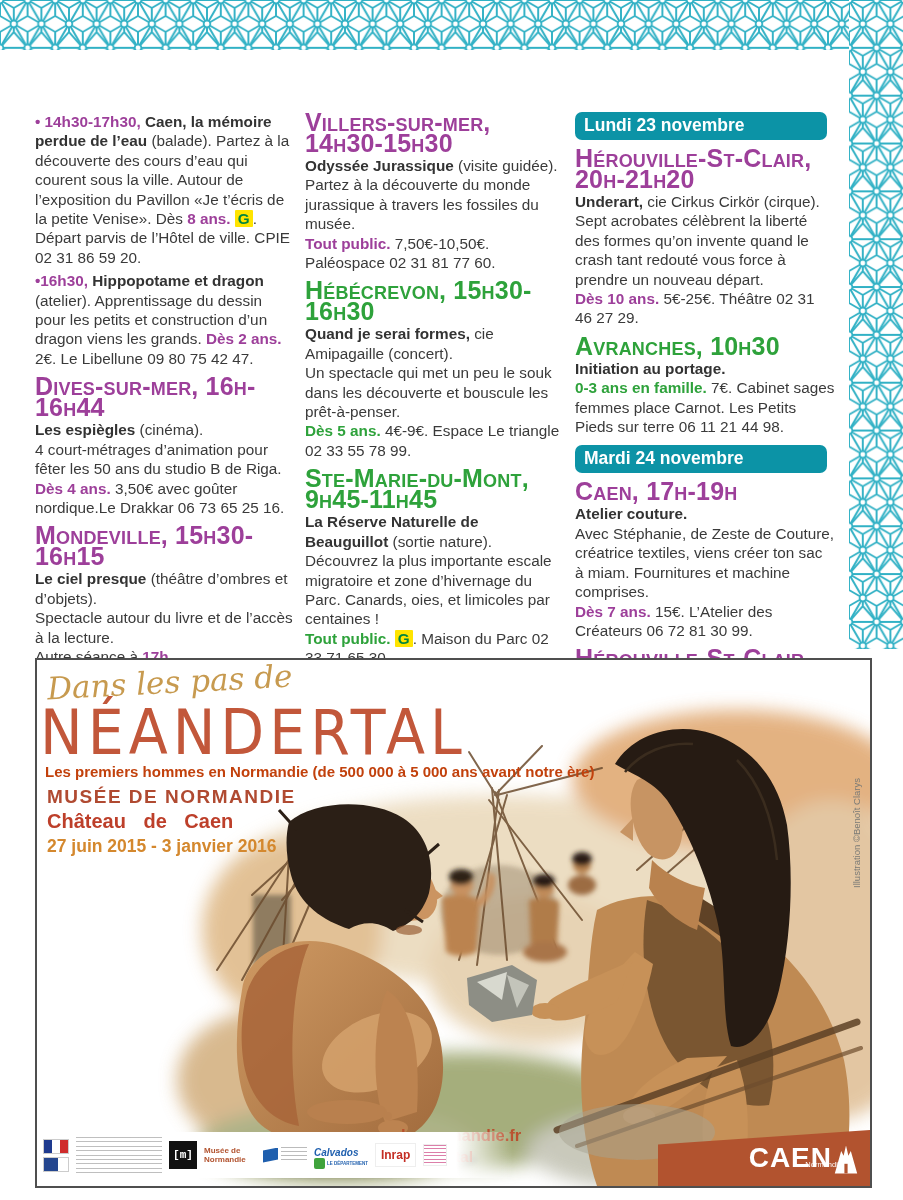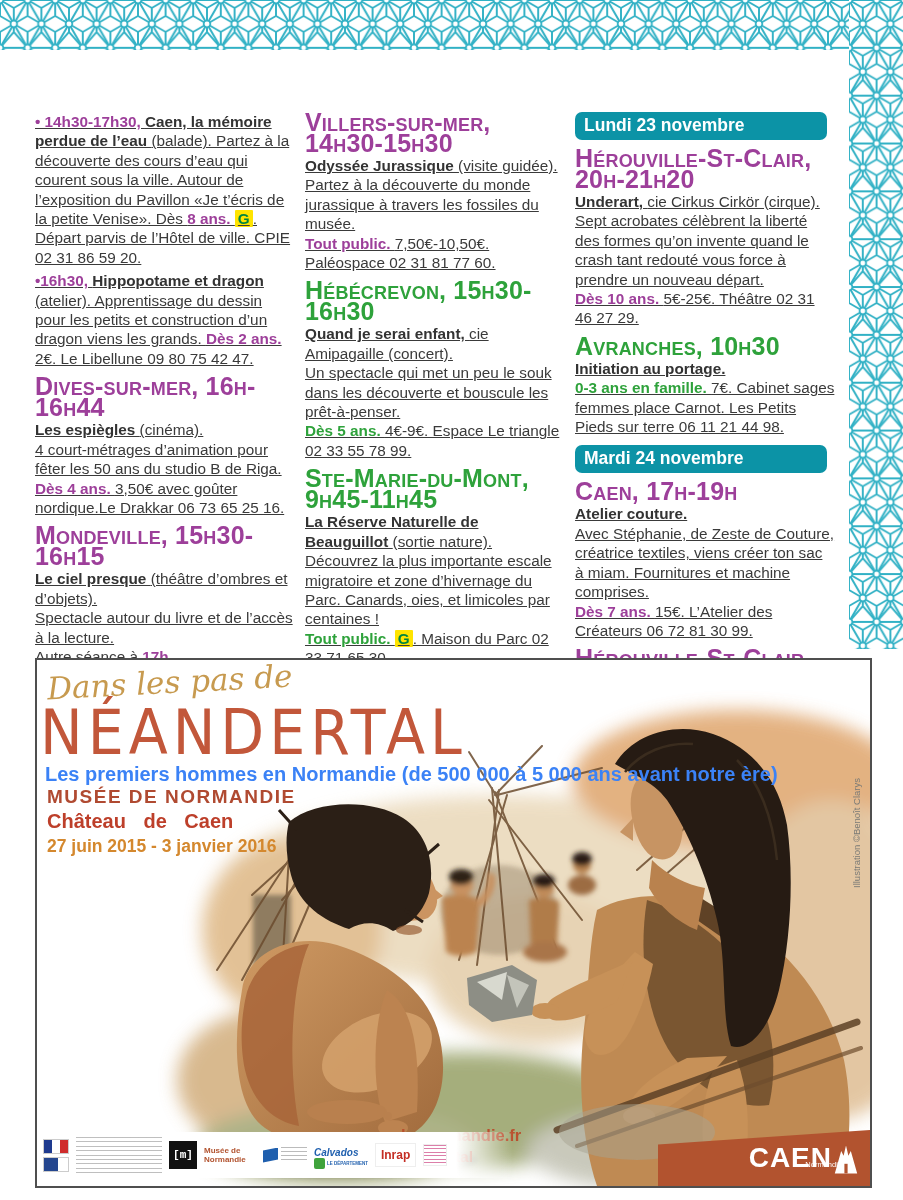--- a/index.html
+++ b/index.html
@@ -8,42 +8,42 @@
   :root{
     --teal:#0c93a6; --pattern:#31b1c5; --purple:#9d3f9a; --green:#2ea23b;
     --ink:#3a3a3a; --rust:#b2532f;
   }
   
   .pattern-top{position:absolute;left:0;top:0;width:903px;height:50px;}
   .pattern-right{position:absolute;left:849px;top:0;width:54px;height:649px;}
   
   #columns{position:absolute;left:35px;top:112px;width:800px;display:flex;gap:10px;}
   .col{width:260px;flex:0 0 260px;color:var(--ink);}
-  .para{font-size:15.3px;line-height:19.4px;margin:0 0 4px;color:var(--ink);text-decoration:underline;}
+  .para{font-size:15.3px;line-height:19.4px;margin:0 0 4px;color:var(--ink);}
   .s-p{color:var(--purple);font-weight:bold;}
   .s-g{color:var(--green);font-weight:bold;}
   .s-b{color:#333;font-weight:bold;}
   .s-G{background:#ffe400;color:#00843f;font-weight:bold;padding:0 3px;border-radius:1px;}
   .city{font-weight:bold;font-variant:small-caps;font-size:25px;letter-spacing:.2px;
         margin:8px 0 2px;line-height:21px;}
   .city.purple{color:var(--purple);}
   .city.green{color:var(--green);}
   .day{background:var(--teal);color:#fff;font-weight:bold;font-size:17.5px;
        padding:3px 0 4px 9px;margin:9px 0 6px;width:243px;border-radius:7px;}
   .col > :first-child{margin-top:0;}
   
   #poster{position:absolute;left:35px;top:658px;width:837px;height:530px;
           border:2px solid #4f4f4f;box-sizing:border-box;background:#fff;overflow:hidden;}
   #poster .illu{position:absolute;left:0;top:0;width:833px;height:526px;}
   .p-script{position:absolute;left:10px;top:4px;font-family:"DejaVu Serif",serif;
             font-style:italic;font-size:31px;color:#c79a4f;transform:rotate(-3deg);}
   .p-title{position:absolute;left:3px;top:36px;font-family:"DejaVu Sans",sans-serif;
            font-size:57px;letter-spacing:5px;color:#c2573a;transform:scaleY(1.1);
            transform-origin:left top;white-space:nowrap;}
-  .p-sub{position:absolute;left:8px;top:103px;font-size:20px;font-weight:bold;color:#3b82f6;}
+  .p-sub{position:absolute;left:8px;top:103px;font-size:15px;font-weight:bold;color:#c2410c;}
   .p-venue{position:absolute;left:10px;top:126px;font-size:19px;font-weight:bold;
            letter-spacing:1.5px;color:#b04a31;}
   .p-venue2{position:absolute;left:10px;top:150px;font-size:20px;font-weight:bold;
             word-spacing:12px;color:#bd3f2a;}
   .p-dates{position:absolute;left:10px;top:176px;font-size:17.5px;font-weight:bold;color:#d4882e;}
   .p-credit{position:absolute;left:814px;top:228px;transform:rotate(-90deg);
             transform-origin:left top;font-size:9.5px;color:#7a7a76;white-space:nowrap;}
   .p-web{position:absolute;left:285px;top:466px;width:215px;text-align:center;
          font-size:16.5px;font-weight:bold;color:#b9502e;}
   .p-tag{position:absolute;left:285px;top:488px;width:215px;text-align:center;
@@ -123,21 +123,21 @@
         <p class="para"><span class="s-p">•16h30, </span><span class="s-b">Hippopotame et dragon </span><span class="s-r">(atelier). Apprentissage du dessin pour les petits et construction d’un dragon viens les grands. </span><span class="s-p">Dès 2 ans. </span><span class="s-r">2€. Le Libellune 09 80 75 42 47.</span></p>
         <div class="city purple">Dives-sur-mer, 16h-16h44</div>
         <p class="para"><span class="s-b">Les espiègles </span><span class="s-r">(cinéma).</span><br><span class="s-r">4 court-métrages d’animation pour fêter les 50 ans du studio B de Riga. </span><span class="s-p">Dès 4 ans. </span><span class="s-r">3,50€ avec goûter nordique.Le Drakkar 06 73 65 25 16.</span></p>
         <div class="city purple">Mondeville, 15h30-16h15</div>
         <p class="para"><span class="s-b">Le ciel presque </span><span class="s-r">(théâtre d’ombres et d’objets).</span><br><span class="s-r">Spectacle autour du livre et de l’accès à la lecture.</span><br><span class="s-r">Autre séance à </span><span class="s-p">17h.</span><br><span class="s-p">Dès 6 ans. </span><span class="s-r">Dans le créa’bus. 6-8€. Créa 02 31 84 19 53.</span></p>
       </div>
       <div class="col">
         <div class="city purple">Villers-sur-mer, 14h30-15h30</div>
         <p class="para"><span class="s-b">Odyssée Jurassique </span><span class="s-r">(visite guidée).</span><br><span class="s-r">Partez à la découverte du monde jurassique à travers les fossiles du musée.</span><br><span class="s-p">Tout public. </span><span class="s-r">7,50€-10,50€.</span><br><span class="s-r">Paléospace 02 31 81 77 60.</span></p>
         <div class="city green">Hébécrevon, 15h30-16h30</div>
-        <p class="para"><span class="s-b">Quand je serai enfant, </span><span class="s-r">cie Amipagaille (concert).</span><br><span class="s-r">Un spectacle qui met un peu le souk dans les découverte et bouscule les prêt-à-penser.</span><br><span class="s-g">Dès 5 ans. </span><span class="s-r">4€-9€. Espace Le triangle 02 33 55 78 99.</span></p>
+        <p class="para"><span class="s-b">Quand je serai formes, </span><span class="s-r">cie Amipagaille (concert).</span><br><span class="s-r">Un spectacle qui met un peu le souk dans les découverte et bouscule les prêt-à-penser.</span><br><span class="s-g">Dès 5 ans. </span><span class="s-r">4€-9€. Espace Le triangle 02 33 55 78 99.</span></p>
         <div class="city green">Ste-Marie-du-Mont, 9h45-11h45</div>
         <p class="para"><span class="s-b">La Réserve Naturelle de Beauguillot </span><span class="s-r">(sortie nature).</span><br><span class="s-r">Découvrez la plus importante escale migratoire et zone d’hivernage du Parc. Canards, oies, et limicoles par centaines !</span><br><span class="s-g">Tout public. </span><span class="s-G">G</span><span class="s-r">. Maison du Parc 02 33 71 65 30.</span></p>
       </div>
       <div class="col">
         <div class="day">Lundi 23 novembre</div>
         <div class="city purple">Hérouville-St-Clair, 20h-21h20</div>
         <p class="para"><span class="s-b">Underart, </span><span class="s-r">cie Cirkus Cirkör (cirque).</span><br><span class="s-r">Sept acrobates célèbrent la liberté des formes qu’on invente quand le crash tant redouté vous force à prendre un nouveau départ.</span><br><span class="s-p">Dès 10 ans. </span><span class="s-r">5€-25€. Théâtre 02 31 46 27 29.</span></p>
         <div class="city green">Avranches, 10h30</div>
         <p class="para"><span class="s-b">Initiation au portage.</span><br><span class="s-g">0-3 ans en famille. </span><span class="s-r">7€. Cabinet sages femmes place Carnot. Les Petits Pieds sur terre 06 11 21 44 98.</span></p>
         <div class="day">Mardi 24 novembre</div>

